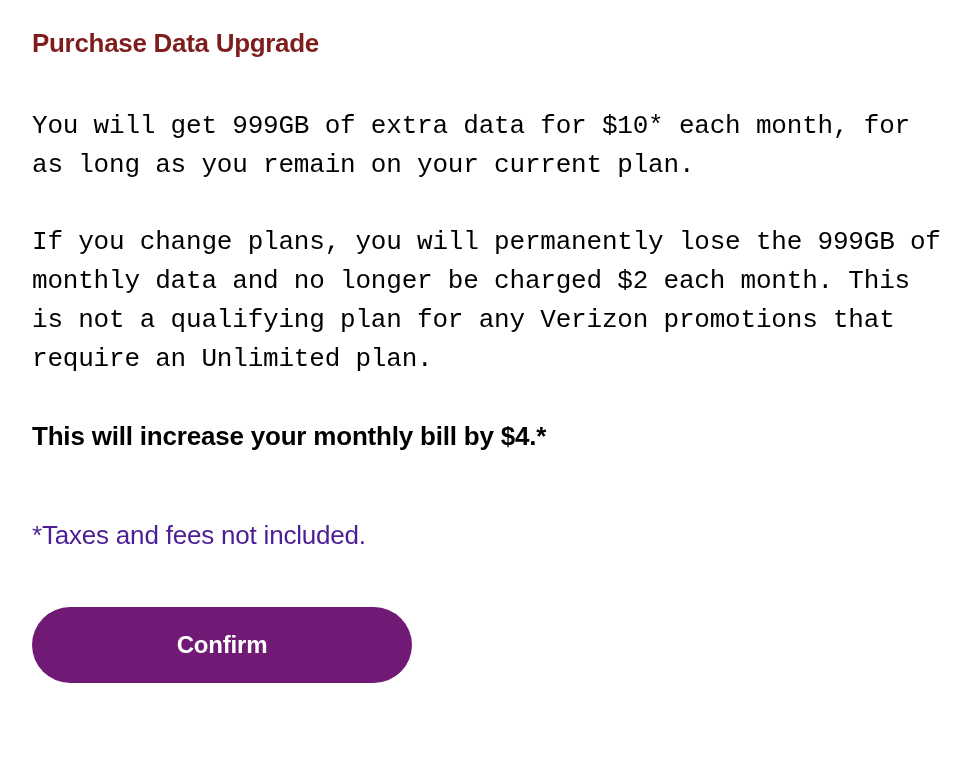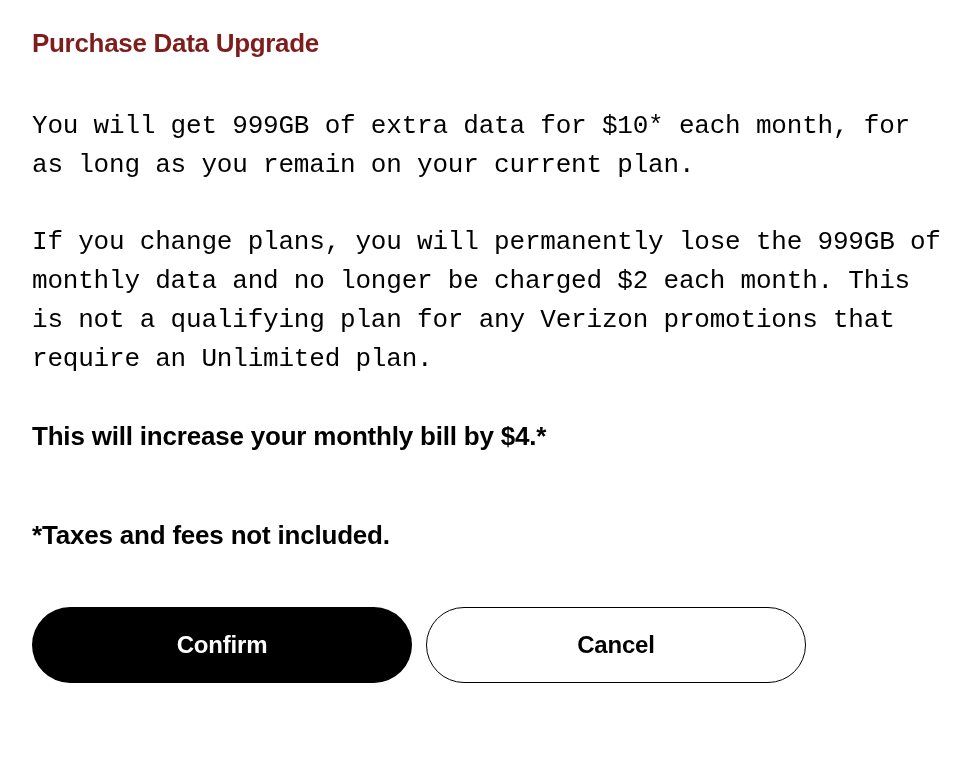--- a/index.html
+++ b/index.html
@@ -33,22 +33,22 @@
     .bold-text {
       font-size: 26px;
       font-weight: 700;
       color: #000000;
       line-height: 1.5;
       margin-bottom: 60px;
       letter-spacing: -0.2px;
     }
     .footnote {
       font-size: 26px;
-      font-weight: 700;
-      color: #000000;
+      font-weight: 400;
+      color: #4c1d95;
       line-height: 1.5;
       margin-bottom: 52px;
       letter-spacing: -0.2px;
     }
     .button-row {
       display: flex;
       gap: 14px;
     }
     .btn {
       flex: 0 0 auto;
@@ -57,21 +57,21 @@
       border-radius: 38px;
       font-size: 24px;
       font-weight: 700;
       cursor: pointer;
       display: flex;
       align-items: center;
       justify-content: center;
       letter-spacing: -0.2px;
     }
     .btn-primary {
-      background: #000000;
+      background: #701a75;
       color: #ffffff;
       border: none;
     }
     .btn-secondary {
       background: #ffffff;
       color: #000000;
       border: 1.5px solid #000000;
     }
   </style>
 </head>
@@ -82,14 +82,13 @@
 <p class="paragraph">You will get 999GB of extra data for $10* each month, for as long as you remain on your current plan.</p>
 
 <p class="paragraph">If you change plans, you will permanently lose the 999GB of monthly data and no longer be charged $2 each month. This is not a qualifying plan for any Verizon promotions that require an Unlimited plan.</p>
 
 <p class="bold-text">This will increase your monthly bill by $4.*</p>
 
 <p class="footnote">*Taxes and fees not included.</p>
 
 <div class="button-row">
   <button class="btn btn-primary">Confirm</button>
-  <button class="btn btn-secondary">Cancel</button>
 </div>
 
 </body></html>

